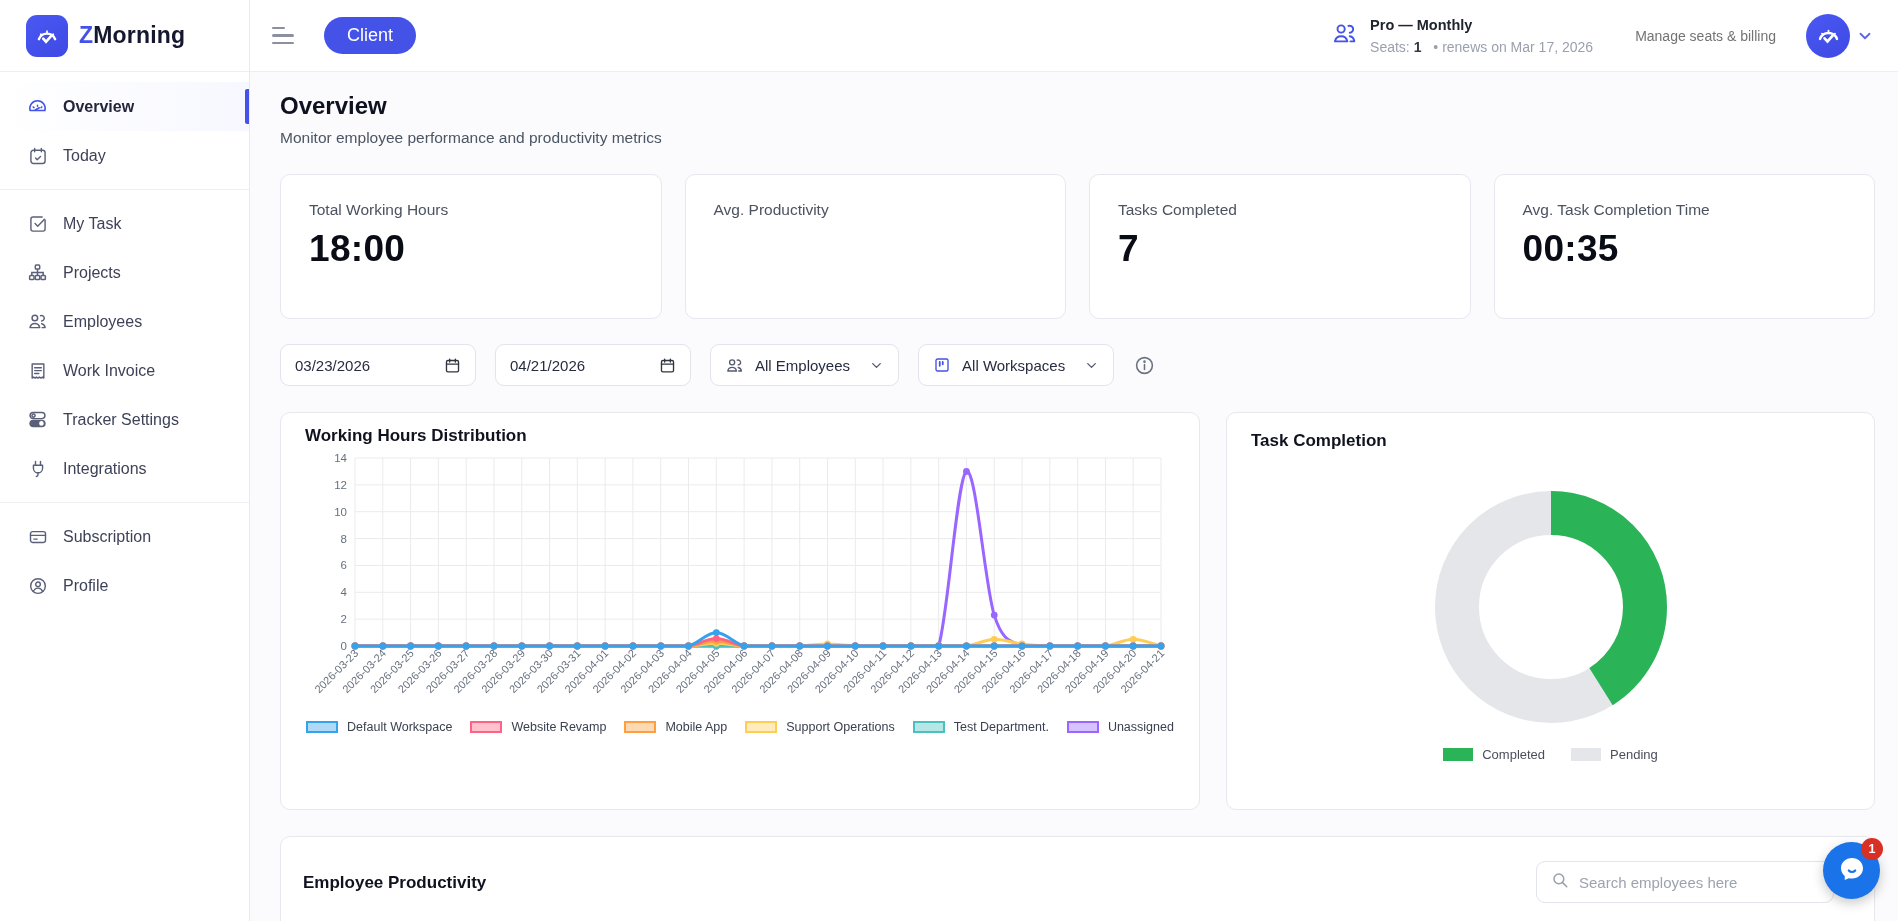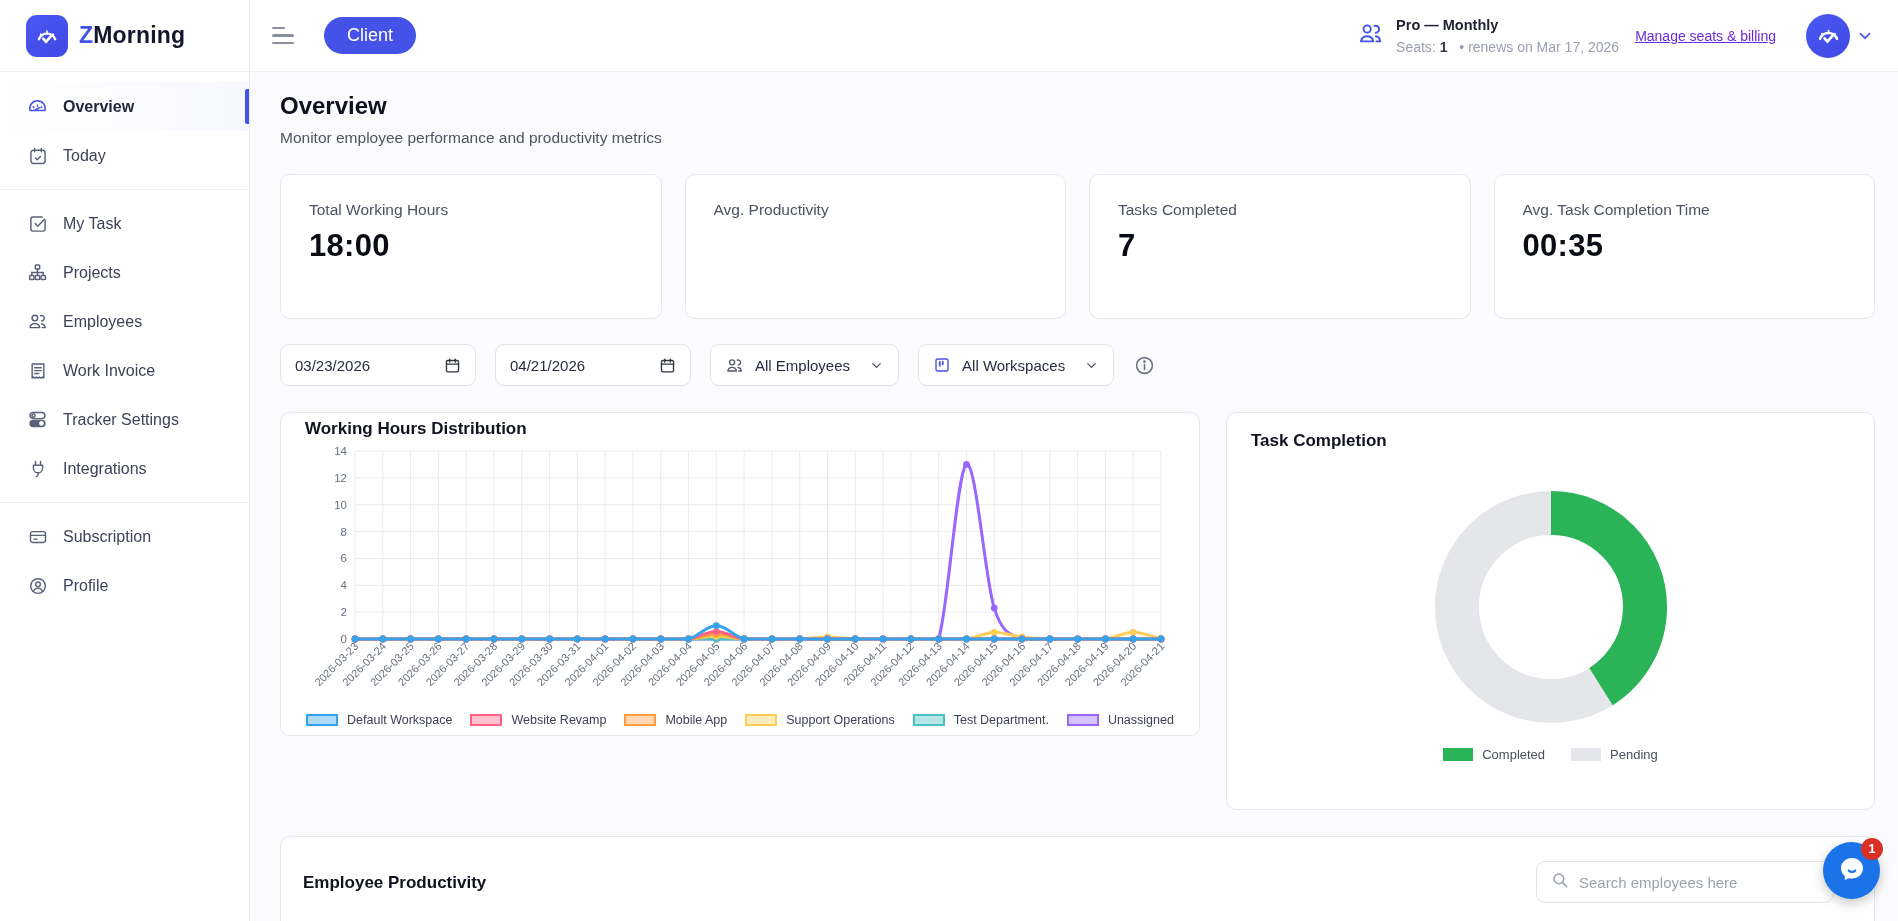--- a/index.html
+++ b/index.html
@@ -30,45 +30,45 @@
   .hamburger span:nth-child(1){ width:13px; }
   .hamburger span:nth-child(2){ width:22px; }
   .hamburger span:nth-child(3){ width:22px; }
   .client-pill { margin-left:28px; background:#4452e8; color:#fff; font-weight:normal; font-size:18px; padding:8px 23px; border-radius:999px; border:none; cursor:pointer; }
   .top-right { margin-left:auto; display:flex; align-items:center; }
   .plan-icon { color:#4452e8; margin-right:12px; }
   .plan-name { font-size:14.5px; font-weight:bold; color:#20242f; }
   .plan-sub { font-size:14px; color:#9aa0ad; margin-top:6px; }
   .plan-sub b { color:#343a46; }
   .plan-sub .dot-sep { margin:0 2px 0 6px; }
-  .manage-link { margin-left:16px; font-size:14px; color:#6d28d9; text-decoration:underline; cursor:pointer; }
+  .manage-link { margin-left:42px; font-size:14px; color:#737373; cursor:pointer; }
   .avatar { width:44px; height:44px; border-radius:50%; background:linear-gradient(145deg,#4a58f2,#3f49e4); margin-left:30px; display:flex; align-items:center; justify-content:center; cursor:pointer; }
   .avatar-chevron { color:#5a67ea; margin-left:6px; cursor:pointer; display:flex; }
 
   
   .main { flex:1; padding:20px 23px 0 30px; overflow:hidden; }
   .page-title { font-size:24px; font-weight:bold; color:#0e1120; }
   .page-sub { font-size:15.5px; color:#4b5563; margin-top:9px; }
 
   .stats-row { display:grid; grid-template-columns:repeat(4,1fr); gap:23px; margin-top:27px; }
   .stat-card { background:#fff; border:1px solid #e7e8ef; border-radius:10px; height:145px; padding:26px 28px; }
   .stat-label { font-size:15.5px; color:#4b5261; }
-  .stat-value { font-size:31px; font-weight:bold; color:#090b15; margin-top:9px; letter-spacing:.3px; }
+  .stat-value { font-size:37px; font-weight:bold; color:#090b15; margin-top:9px; letter-spacing:.3px; }
 
   .filter-row { display:flex; align-items:center; gap:19px; margin-top:25px; }
   .f-box { height:42px; background:#fff; border:1px solid #e2e4eb; border-radius:9px; display:flex; align-items:center; padding:0 14px; font-size:15px; color:#272c40; cursor:pointer; }
   .f-date { width:196px; justify-content:space-between; }
   .f-select { gap:11px; }
   .f-select .chev { margin-left:8px; color:#555b6e; display:flex; }
   .f-ico { color:#555b6e; display:flex; }
   .info-btn { color:#6b7280; display:flex; cursor:pointer; margin-left:1px; }
 
   .charts-row { display:flex; gap:26px; margin-top:26px; }
   .card { background:#fff; border:1px solid #e7e8ef; border-radius:10px; }
-  .wh-card { width:920px; min-width:920px; height:324px; padding:6px 24px 10px; }
+  .wh-card { width:920px; min-width:920px; height:398px; padding:13px 24px 10px; }
   .card-title { font-size:17px; font-weight:bold; color:#10131f; }
   .tc-card { flex:1; height:398px; padding:18px 24px; display:flex; flex-direction:column; }
   .donut-wrap { flex:1; display:flex; flex-direction:column; align-items:center; justify-content:center; }
 
   .wh-legend { display:flex; justify-content:center; flex-wrap:wrap; column-gap:18px; row-gap:4px; margin-top:2px; }
   .lg-item { display:flex; align-items:center; gap:9px; font-size:12.5px; color:#3c4150; }
   .lg-swatch { width:32px; height:12px; border-style:solid; border-width:2.5px; }
   .donut-legend { display:flex; justify-content:center; gap:26px; margin-top:10px; }
   .donut-legend .lg-item { font-size:13px; color:#4a4f5c; }
   .donut-legend .lg-swatch { width:30px; height:13px; border:none; }

